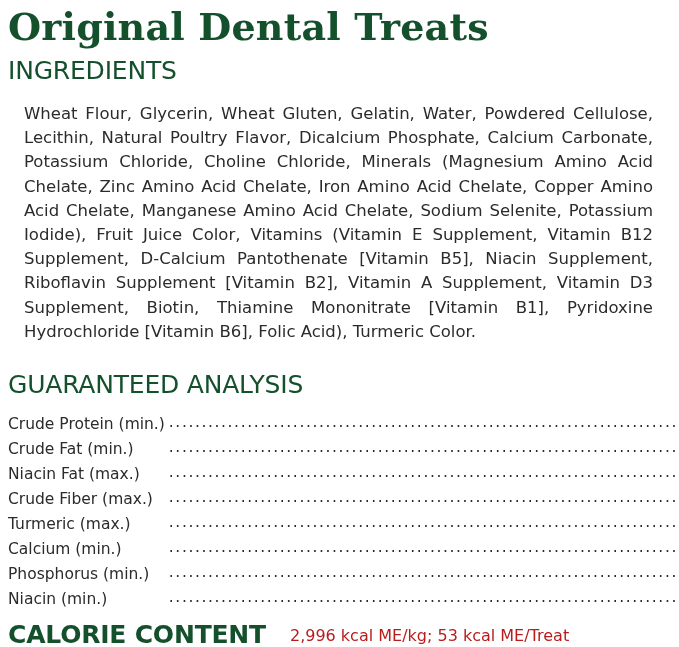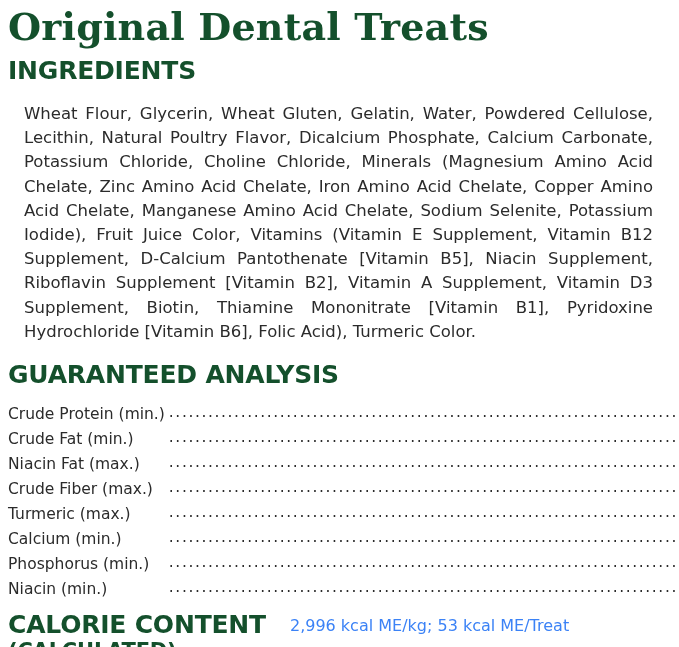--- a/index.html
+++ b/index.html
@@ -24,27 +24,27 @@
     font-size: 38px;
     line-height: 46px;
     font-weight: 700;
     color: #14502c;
     letter-spacing: 0.2px;
     margin: 0 0 2px 0;
   }
   .section-head {
     font-size: 25px;
     line-height: 30px;
-    font-weight: 700;
+    font-weight: 400;
     color: #14502c;
     letter-spacing: -0.2px;
     margin: 6px 0 6px 0;
   }
   .section-head.analysis {
-    margin-top: 16px;
+    margin-top: 26px;
     margin-bottom: 8px;
   }
   .ingredients-body {
     font-size: 16.5px;
     line-height: 24.2px;
     color: #2b2b2b;
     text-align: justify;
     text-justify: inter-word;
     margin: 16px;
     padding-right: 2px;
@@ -94,21 +94,21 @@
     flex: 0 0 auto;
   }
   .calorie-head .sub {
     display: block;
     font-size: 21px;
     line-height: 25px;
   }
   .calorie-value {
     font-size: 16px;
     line-height: 22px;
-    color: #3b82f6;
+    color: #b91c1c;
     padding-left: 24px;
     padding-top: 5px;
     white-space: nowrap;
   }
 </style>
 </head>
 <body>
 
 <div class="page">
 

